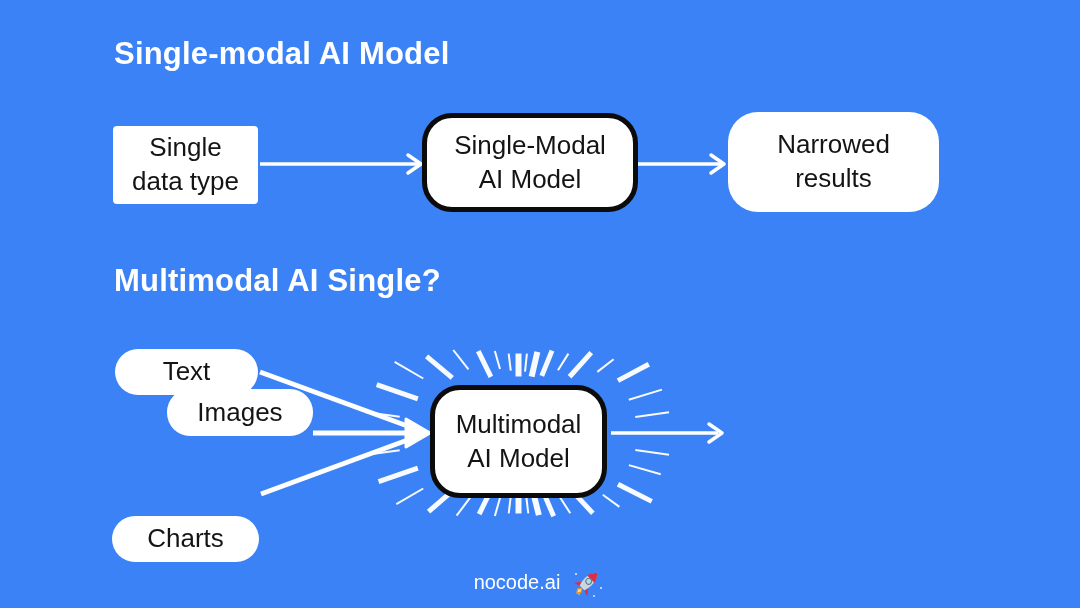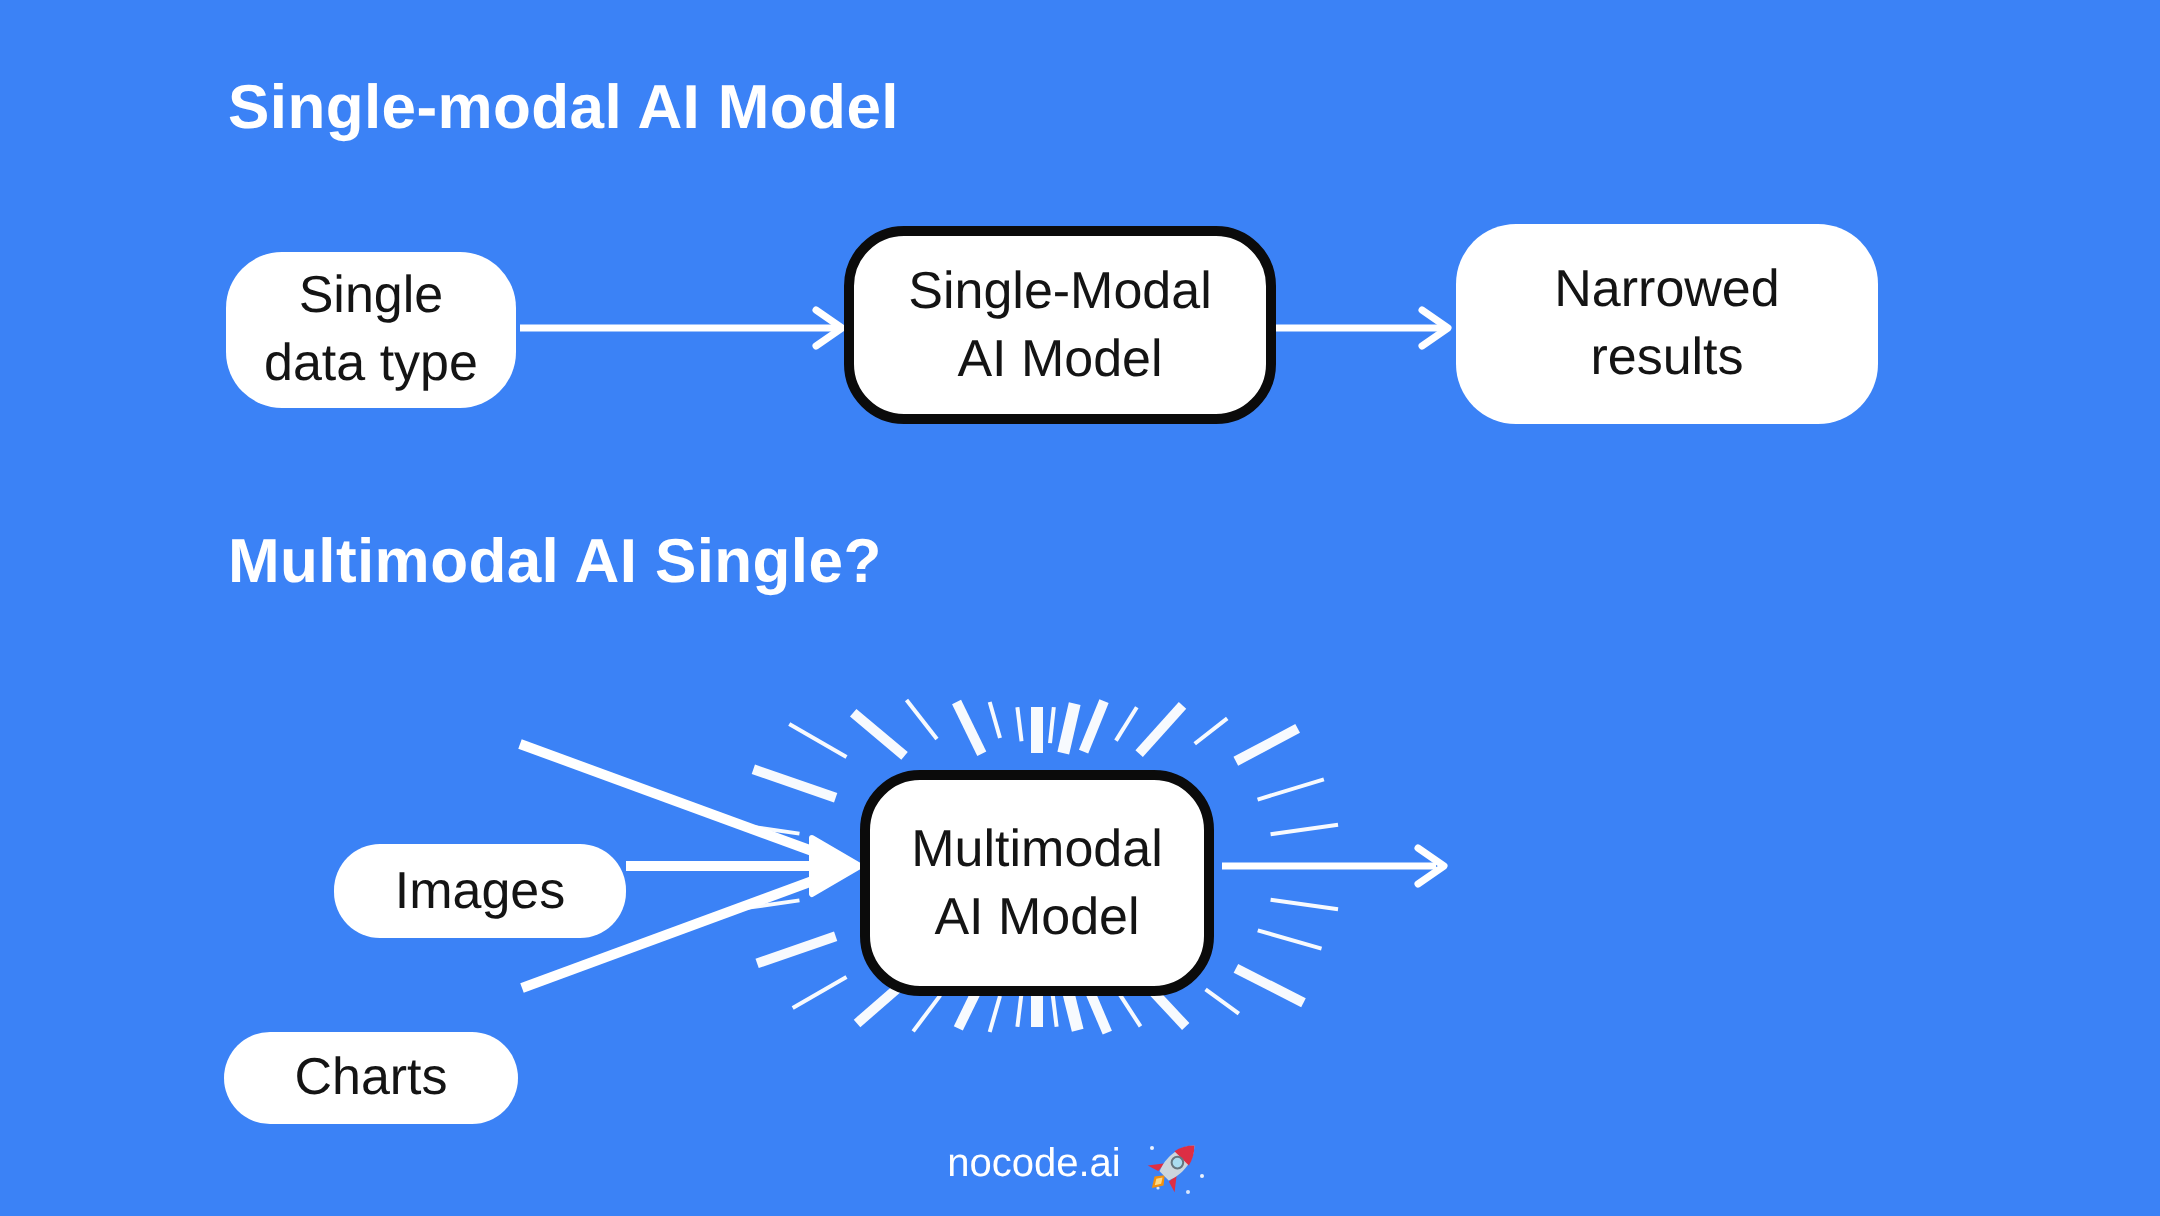--- a/index.html
+++ b/index.html
@@ -21,25 +21,25 @@
   .title-1{left:114px;top:36px;}
   .title-2{left:114px;top:263px;}
   .node{
     position:absolute;z-index:2;box-sizing:border-box;
     background:#FFFFFF;border-radius:30px;
     display:flex;align-items:center;justify-content:center;
     text-align:center;color:#141414;font-size:26px;line-height:1.3;
     white-space:pre-line;
   }
   .node.bordered{border:5px solid #0B0B0B;}
-  .n-single-source{left:113px;top:126px;width:145px;height:78px;border-radius:28px;}
+  .n-single-source{left:113px;top:126px;width:145px;height:78px;border-radius:4px;}
   .n-single-model {left:422px;top:113px;width:216px;height:99px;}
   .n-single-result{left:728px;top:112px;width:211px;height:100px;}
   .n-text  {left:115px;top:349px;width:143px;height:46px;border-radius:23px;}
-  .n-images{left:167px;top:422px;width:146px;height:47px;border-radius:23px;}
+  .n-images{left:167px;top:389px;width:146px;height:47px;border-radius:23px;}
   .n-charts{left:112px;top:471px;width:147px;height:46px;border-radius:23px;margin-top:45px;}
   .n-multi-model {left:430px;top:385px;width:177px;height:113px;}
   .n-multi-result{left:728px;top:382px;width:211px;height:102px;}
   .footer{
     position:absolute;z-index:2;left:0;right:0;top:564px;
     display:flex;align-items:center;justify-content:center;gap:10px;
     color:#FFFFFF;font-size:20px;
   }
   .rocket{width:36px;height:36px;}
 </style>
@@ -105,20 +105,21 @@
 
   <div class="node n-single-source">Single
 data type</div>
   <div class="node bordered n-single-model">Single-Modal
 AI Model</div>
   <div class="node n-single-result">Narrowed
 results</div>
 
   <h2 class="section-title title-2">Multimodal AI Single?</h2>
 
+  <div class="node n-text">Text</div>
   <div class="node n-images">Images</div>
   <div class="node n-charts">Charts</div>
   <div class="node bordered n-multi-model">Multimodal
 AI Model</div>
 
   <div class="footer">
     <span>nocode.ai</span>
     <svg class="rocket" viewBox="-18 -18 36 36">
       <circle cx="-12" cy="-8" r="1" fill="#ffffff" opacity="0.9"></circle>
       <circle cx="13" cy="6" r="1" fill="#ffffff" opacity="0.9"></circle>

